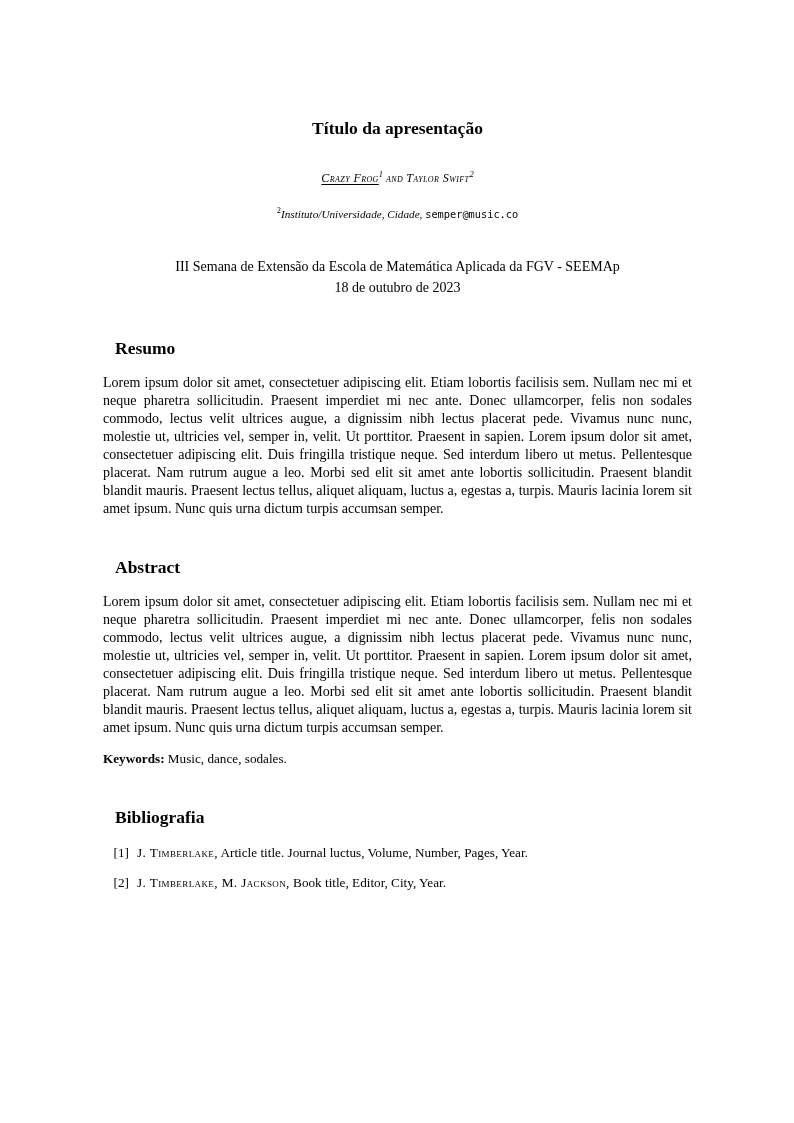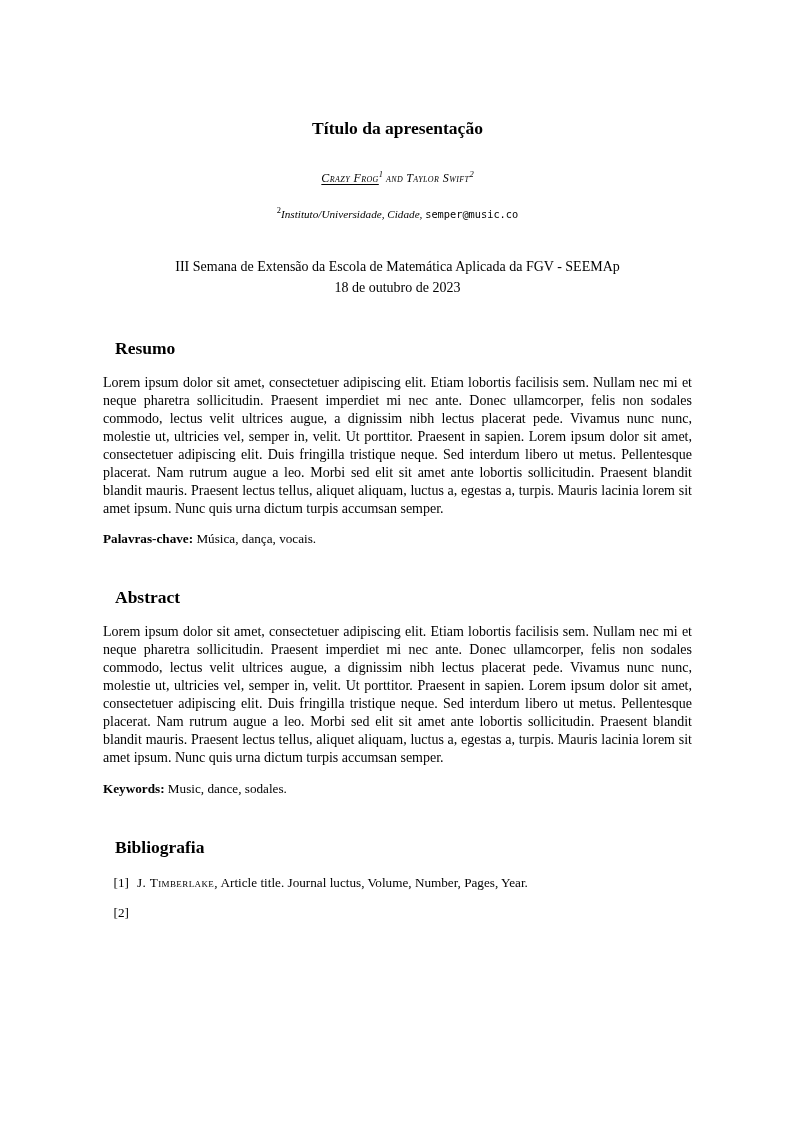--- a/index.html
+++ b/index.html
@@ -118,40 +118,41 @@
     </div>
   </div>
 
   <div class="event-block">
     <div>III Semana de Extensão da Escola de Matemática Aplicada da FGV - SEEMAp</div>
     <div>18 de outubro de 2023</div>
   </div>
 
   <h2 class="section-heading">Resumo</h2>
   <p class="body-text">Lorem ipsum dolor sit amet, consectetuer adipiscing elit. Etiam lobortis facilisis sem. Nullam nec mi et neque pharetra sollicitudin. Praesent imperdiet mi nec ante. Donec ullamcorper, felis non sodales commodo, lectus velit ultrices augue, a dignissim nibh lectus placerat pede. Vivamus nunc nunc, molestie ut, ultricies vel, semper in, velit. Ut porttitor. Praesent in sapien. Lorem ipsum dolor sit amet, consectetuer adipiscing elit. Duis fringilla tristique neque. Sed interdum libero ut metus. Pellentesque placerat. Nam rutrum augue a leo. Morbi sed elit sit amet ante lobortis sollicitudin. Praesent blandit blandit mauris. Praesent lectus tellus, aliquet aliquam, luctus a, egestas a, turpis. Mauris lacinia lorem sit amet ipsum. Nunc quis urna dictum turpis accumsan semper.</p>
-  <div class="keywords-line">
-    <span class="keywords-label">Palavras-chave:</span>
-    <span>Música, dança, vocais.</span>
-  </div>
 
   <h2 class="section-heading">Abstract</h2>
   <p class="body-text">Lorem ipsum dolor sit amet, consectetuer adipiscing elit. Etiam lobortis facilisis sem. Nullam nec mi et neque pharetra sollicitudin. Praesent imperdiet mi nec ante. Donec ullamcorper, felis non sodales commodo, lectus velit ultrices augue, a dignissim nibh lectus placerat pede. Vivamus nunc nunc, molestie ut, ultricies vel, semper in, velit. Ut porttitor. Praesent in sapien. Lorem ipsum dolor sit amet, consectetuer adipiscing elit. Duis fringilla tristique neque. Sed interdum libero ut metus. Pellentesque placerat. Nam rutrum augue a leo. Morbi sed elit sit amet ante lobortis sollicitudin. Praesent blandit blandit mauris. Praesent lectus tellus, aliquet aliquam, luctus a, egestas a, turpis. Mauris lacinia lorem sit amet ipsum. Nunc quis urna dictum turpis accumsan semper.</p>
   <div class="keywords-line">
     <span class="keywords-label">Keywords:</span>
     <span>Music, dance, sodales.</span>
   </div>
 
   <h2 class="section-heading">Bibliografia</h2>
   <div class="bib-list">
     <div class="bib-item">
       <span class="bib-label">[1]</span>
       <span class="bib-content">
         <span class="sc">J. Timberlake,</span>
         <span class="it">Article title.</span>
         <span>Journal luctus, Volume, Number, Pages, Year.</span>
       </span>
     </div>
     <div class="bib-item">
       <span class="bib-label">[2]</span>
+      <span class="bib-content">
+        <span class="sc">J. Timberlake, M. Jackson,</span>
+        <span class="it">Book title,</span>
+        <span>Editor, City, Year.</span>
+      </span>
     </div>
   </div>
 
 </div>
 
 </body></html>

